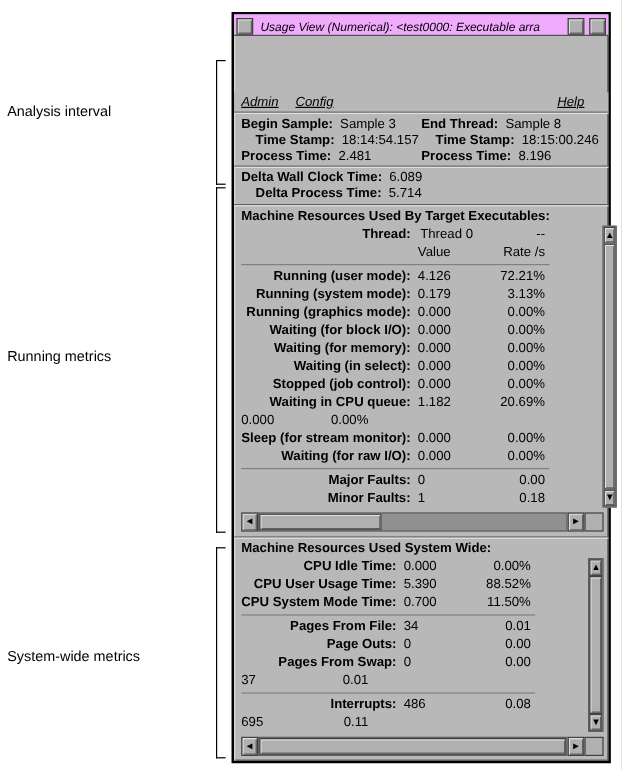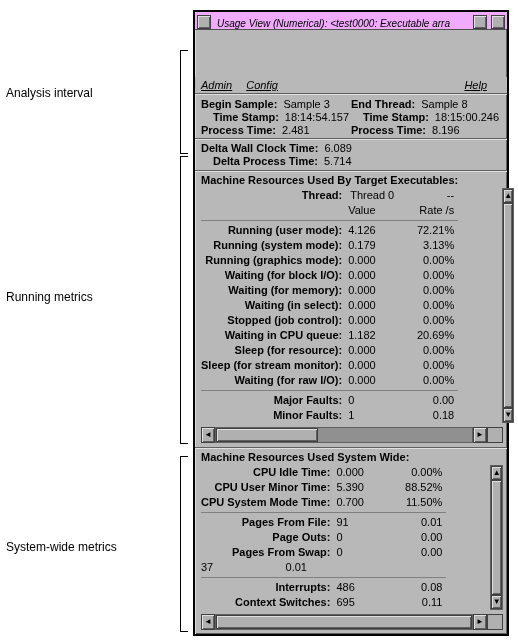--- a/index.html
+++ b/index.html
@@ -282,21 +282,20 @@
           <span class="lbl">Stopped (job control):</span>
           <span class="c1">0.000</span>
           <span class="c2">0.00%</span>
         </div>
         <div class="row">
           <span class="lbl">Waiting in CPU queue:</span>
           <span class="c1">1.182</span>
           <span class="c2">20.69%</span>
         </div>
         <div class="row">
-          <span class="lbl">Sleep (for resource):</span>
           <span class="c1">0.000</span>
           <span class="c2">0.00%</span>
         </div>
         <div class="row">
           <span class="lbl">Sleep (for stream monitor):</span>
           <span class="c1">0.000</span>
           <span class="c2">0.00%</span>
         </div>
         <div class="row">
           <span class="lbl">Waiting (for raw I/O):</span>
@@ -335,33 +334,33 @@
 
   <div class="panel-title section-top">Machine Resources Used System Wide:</div>
   <div class="panel-wrap">
     <div class="panel-body" id="sys-body">
         <div class="row">
           <span class="lbl">CPU Idle Time:</span>
           <span class="c1">0.000</span>
           <span class="c2">0.00%</span>
         </div>
         <div class="row">
-          <span class="lbl">CPU User Minor Time:</span>
+          <span class="lbl">CPU User Usage Time:</span>
           <span class="c1">5.390</span>
           <span class="c2">88.52%</span>
         </div>
         <div class="row">
           <span class="lbl">CPU System Mode Time:</span>
           <span class="c1">0.700</span>
           <span class="c2">11.50%</span>
         </div>
         <div class="hr"></div>
         <div class="row">
           <span class="lbl">Pages From File:</span>
-          <span class="c1">91</span>
+          <span class="c1">34</span>
           <span class="c2">0.01</span>
         </div>
         <div class="row">
           <span class="lbl">Page Outs:</span>
           <span class="c1">0</span>
           <span class="c2">0.00</span>
         </div>
         <div class="row">
           <span class="lbl">Pages From Swap:</span>
           <span class="c1">0</span>
@@ -371,21 +370,20 @@
           <span class="c1">37</span>
           <span class="c2">0.01</span>
         </div>
         <div class="hr"></div>
         <div class="row">
           <span class="lbl">Interrupts:</span>
           <span class="c1">486</span>
           <span class="c2">0.08</span>
         </div>
         <div class="row">
-          <span class="lbl">Context Switches:</span>
           <span class="c1">695</span>
           <span class="c2">0.11</span>
         </div>
       </div>
     <div class="scrollbar-v">
       <div class="sb-btn">▲</div>
       <div class="sb-track">
           <div class="sb-thumb"></div>
         </div>
       <div class="sb-btn">▼</div>

